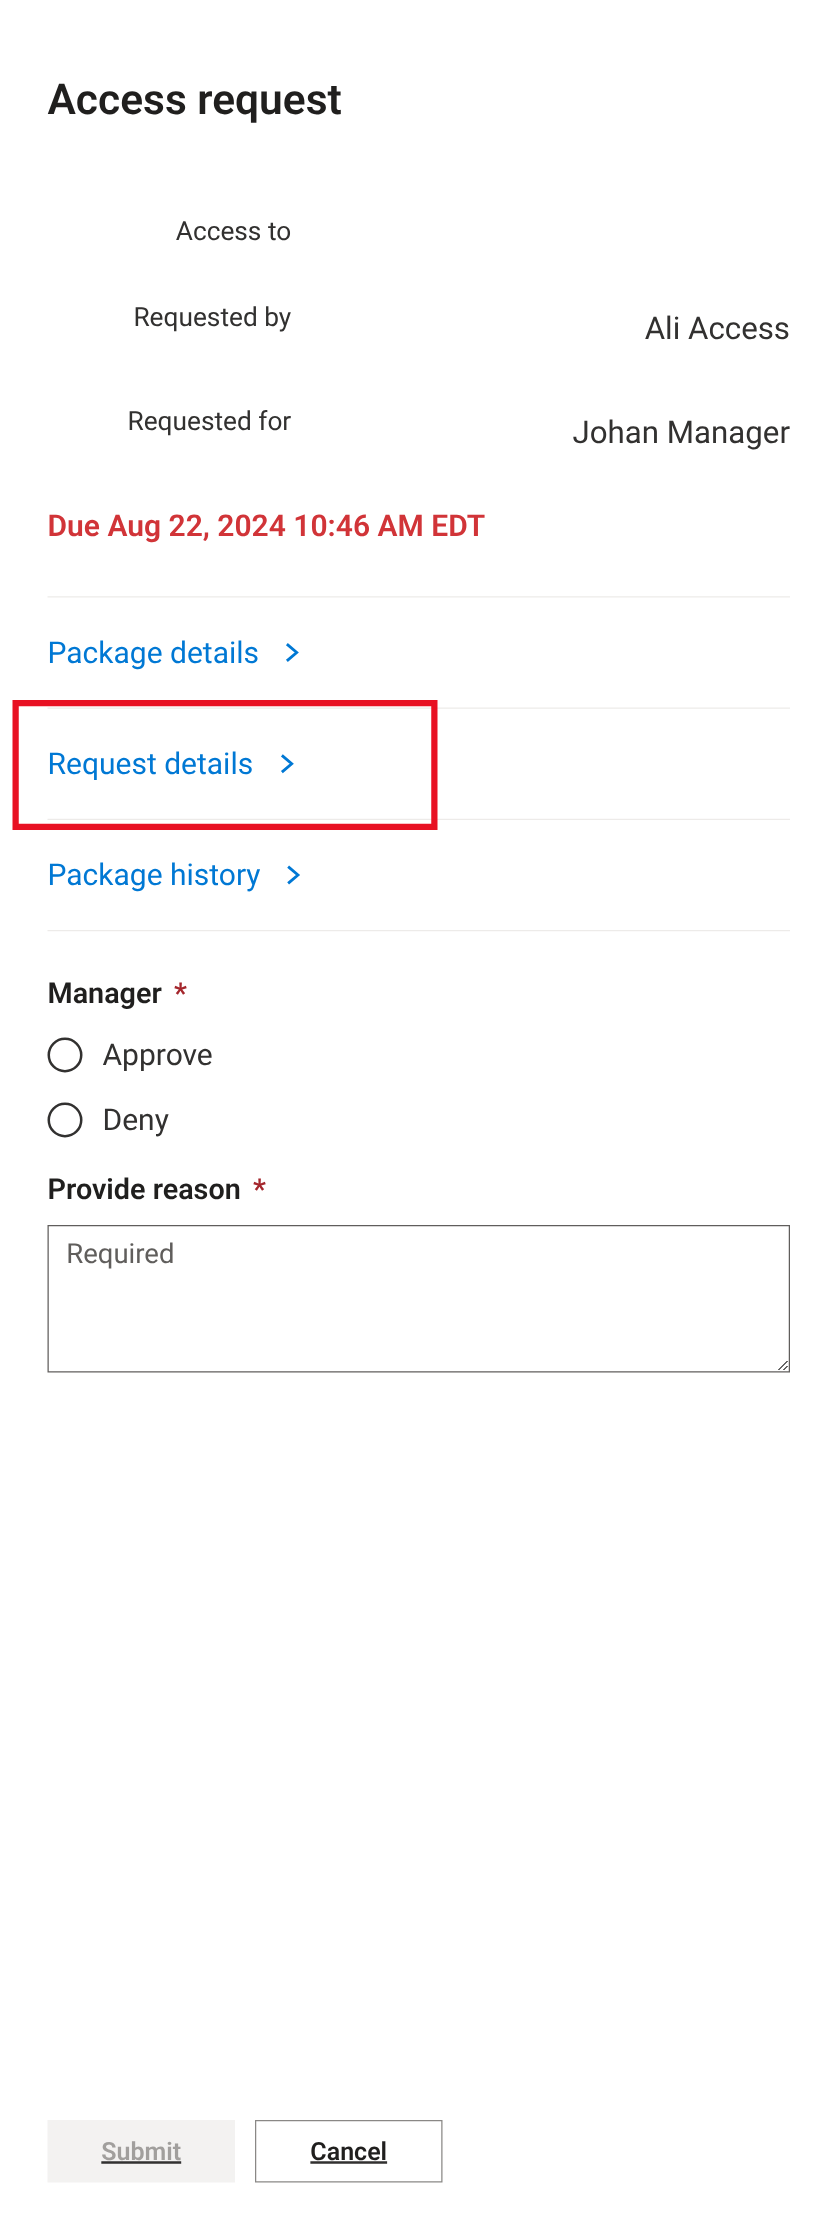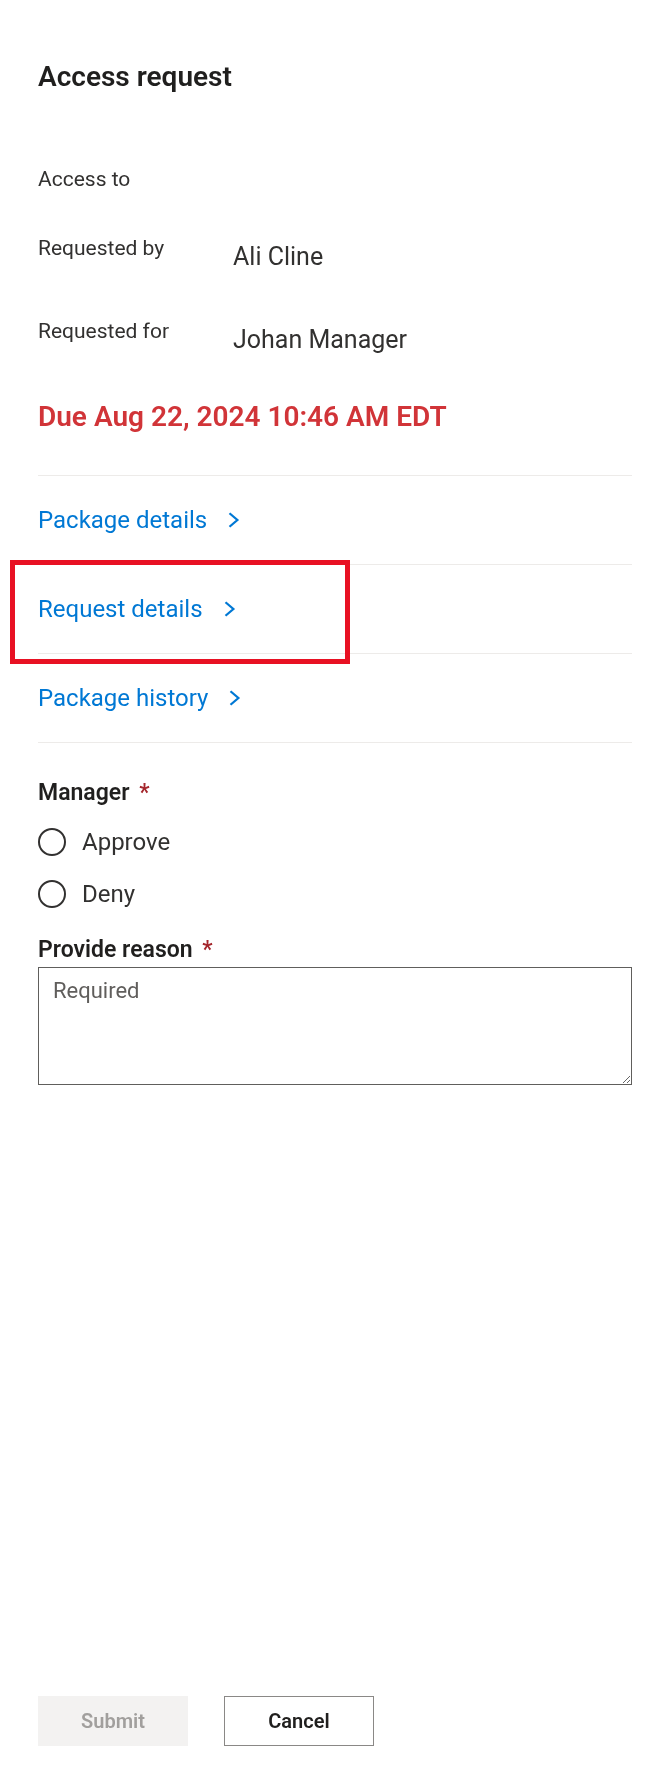--- a/index.html
+++ b/index.html
@@ -6,26 +6,26 @@
     body {
       font-family: "Segoe UI", -apple-system, BlinkMacSystemFont, Roboto, Helvetica, Arial, sans-serif;
       color: #323130;
       width: 670px;
       height: 1790px;
       background: #fff;
       padding: 60px 38px 0 38px;
       position: relative;
     }
     h1.page-title {
-      font-size: 28px;
+      font-size: 34px;
       font-weight: 600;
       color: #201f1e;
       margin-bottom: 72px;
     }
-    .meta-block { margin-bottom: 36px; }
+    .meta-block { margin-bottom: 36px; text-align: right; }
     .meta-row {
       display: flex;
       align-items: flex-start;
       margin-bottom: 40px;
     }
     .meta-label {
       flex: 0 0 195px;
       font-size: 21px;
       color: #323130;
       font-weight: 400;
@@ -33,21 +33,21 @@
     }
     .meta-value {
       flex: 1;
       font-size: 22px;
       color: #323130;
       font-weight: 400;
       line-height: 1.55;
     }
     .meta-value.big { font-size: 25px; color:#323130; padding-top:4px; }
     .due {
-      font-size: 28px;
+      font-size: 24px;
       font-weight: 600;
       color: #d13438;
       margin-top: 18px;
       margin-bottom: 42px;
     }
     .accordion-list { margin: 0; }
     .accordion-item {
       border-bottom: 1px solid #edebe9;
       padding: 30px 0;
       display: flex;
@@ -91,39 +91,40 @@
       border: 2px solid #323130;
       border-radius: 50%;
       margin-right: 16px;
       flex: 0 0 28px;
     }
     .radio-text { font-size: 24px; color:#323130; }
     .reason-label {
       font-size: 23px;
       font-weight: 600;
       color: #201f1e;
-      margin-bottom: 4px;
+      margin-bottom: 15px;
     }
     textarea.reason-input {
       width: 100%;
       height: 118px;
       border: 1px solid #605e5c;
       font-family: inherit;
       font-size: 22px;
       padding: 10px 14px;
       resize: both;
       color: #323130;
     }
     textarea.reason-input::placeholder { color: #605e5c; }
     .footer-bar {
       position: absolute;
       left: 38px;
       bottom: 44px;
       display: flex;
-      gap: 36px;
+      gap: 16px;
+      text-decoration: underline;
     }
     .btn {
       min-width: 150px;
       height: 50px;
       font-size: 20px;
       font-weight: 600;
       border: none;
       cursor: pointer;
       display: inline-flex;
       align-items: center;
@@ -145,21 +146,21 @@
 <body>
 
 <h1 class="page-title">Access request</h1>
 
 <div class="meta-block">
   <div class="meta-row">
     <div class="meta-label">Access to</div>
   </div>
   <div class="meta-row">
     <div class="meta-label">Requested by</div>
-    <div class="meta-value big">Ali Cline</div>
+    <div class="meta-value big">Ali Access</div>
   </div>
   <div class="meta-row">
     <div class="meta-label">Requested for</div>
     <div class="meta-value big">Johan Manager</div>
   </div>
 </div>
 
 <div class="due">Due Aug 22, 2024 10:46 AM EDT</div>
 
 <div class="accordion-list">

